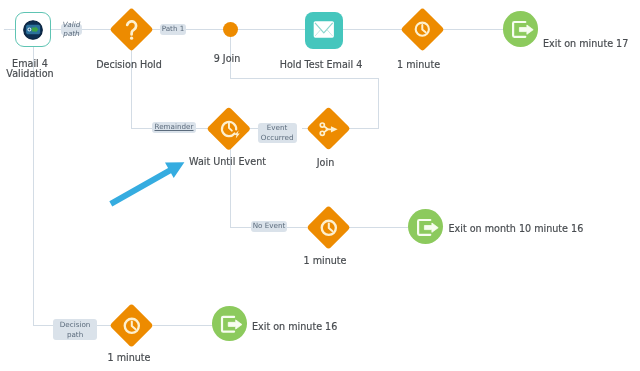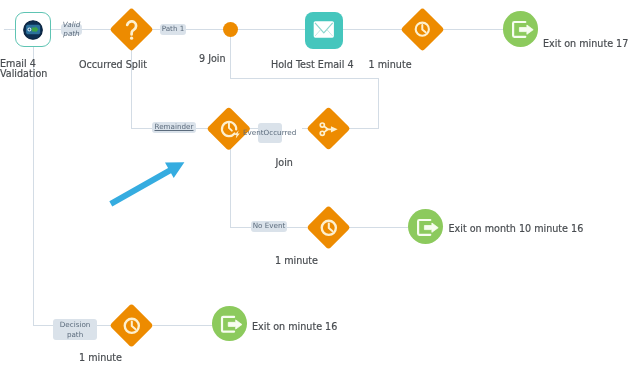--- a/index.html
+++ b/index.html
@@ -15,21 +15,21 @@
 
   
   .badge{position:absolute;background:#dae2ea;border-radius:3px;
          color:#5b6b7c;font-family:"DejaVu Sans",sans-serif;
          font-size:7.2px;line-height:8.2px;
          text-align:center;display:flex;align-items:center;
          justify-content:center;letter-spacing:0px;}
 
   
   .nlabel{position:absolute;color:#484c50;font-family:"DejaVu Sans",sans-serif;
-          font-size:9.6px;line-height:11.5px;text-align:left;white-space:nowrap;
+          font-size:9.6px;line-height:11.5px;text-align:center;white-space:nowrap;
           -webkit-text-stroke:.18px #484c50;}
   .nlabel.left{text-align:left;}
 
   
   .diamond{position:absolute;}
   .circle{position:absolute;border-radius:50%;}
   .rbox{position:absolute;}
 
   .entry-box{border:1.6px solid #5ec4b3;border-radius:9px;background:#fff;
              box-sizing:border-box;}
@@ -87,21 +87,21 @@
 
   <div class="diamond" style="left:110px;top:8px;width:43px;height:43px;">
     <svg viewBox="0 0 43 43" width="43" height="43">
       <path d="M19.0 1.9 a3.5 3.5 0 0 1 5 0 L41.1 19.0 a3.5 3.5 0 0 1 0 5 L24.0 41.1 a3.5 3.5 0 0 1 -5 0 L1.9 24.0 a3.5 3.5 0 0 1 0 -5 Z" fill="#ed8b00"></path>
       <g fill="none" stroke="#fdf0cf" stroke-width="2.7" stroke-linecap="round">
         <path d="M17.2 17.0 a4.5 4.5 0 0 1 8.9 0.9 c0 2.6 -2.1 3.6 -3.3 4.7 c-0.9 0.8 -1.2 1.6 -1.2 2.8 l0 1.0"></path>
         <path d="M21.6 30.1 l0 0.1" stroke-width="3.3"></path>
       </g>
     </svg>
   </div>
-  <div class="nlabel" style="left:79px;top:58.5px;width:100px;">Occurred Split</div>
+  <div class="nlabel" style="left:79px;top:58.5px;width:100px;">Decision Hold</div>
 
   <div class="circle" style="left:223px;top:22px;width:15px;height:15px;background:#ed8b00;"></div>
   <div class="nlabel" style="left:199px;top:53px;width:56px;">9 Join</div>
 
   <div class="rbox" style="left:305px;top:11.5px;width:37.5px;height:37px;background:#45c6bd;border-radius:8px;">
     <svg viewBox="0 0 37 37" width="37" height="37" style="position:absolute;left:0;top:0;">
       <rect x="8.7" y="9.2" width="20.2" height="16.5" rx="1.6" fill="#ffffff"></rect>
       <path d="M10.0 10.9 L18.8 20.9 L27.7 10.9" fill="none" stroke="#8ad5cd" stroke-width="1.2" stroke-linejoin="round"></path>
       <path d="M10.0 24.1 L15.6 17.7 M27.7 24.1 L22.0 17.7" fill="none" stroke="#c4e8e4" stroke-width="1.0"></path>
     </svg>
@@ -130,20 +130,21 @@
   <div class="diamond" style="left:207.3px;top:106.5px;width:43.5px;height:43.5px;">
     <svg viewBox="0 0 41 41" width="43.5" height="43.5">
       <path d="M18.1 1.8 a3.4 3.4 0 0 1 4.8 0 L39.2 18.1 a3.4 3.4 0 0 1 0 4.8 L22.9 39.2 a3.4 3.4 0 0 1 -4.8 0 L1.8 22.9 a3.4 3.4 0 0 1 0 -4.8 Z" fill="#ed8b00"></path>
       <g>
         <path d="M26.0 25.0 A6.7 6.7 0 1 1 27.5 21.2" fill="none" stroke="#fdf0cf" stroke-width="2.1" stroke-linecap="round"></path>
         <path d="M20.7 15.2 L20.7 19.7 L23.4 22.3" fill="none" stroke="#fdf0cf" stroke-width="1.8" stroke-linecap="round" stroke-linejoin="round"></path>
         <path d="M30.0 21.9 L25.8 26.4 L27.8 26.4 L27.1 29.8 L30.9 24.9 L28.8 24.9 Z" fill="#fdf0cf"></path>
       </g>
     </svg>
   </div>
+  <div class="nlabel" style="left:177.5px;top:156px;width:100px;">Wait Until Event</div>
 
   <div class="diamond" style="left:307.3px;top:106.5px;width:43px;height:43px;">
     <svg viewBox="0 0 41 41" width="43" height="43">
       <path d="M18.1 1.8 a3.4 3.4 0 0 1 4.8 0 L39.2 18.1 a3.4 3.4 0 0 1 0 4.8 L22.9 39.2 a3.4 3.4 0 0 1 -4.8 0 L1.8 22.9 a3.4 3.4 0 0 1 0 -4.8 Z" fill="#ed8b00"></path>
       <g stroke="#fdf0cf" fill="none" stroke-width="1.6">
         <circle cx="14.6" cy="17.2" r="1.95"></circle>
         <circle cx="14.6" cy="25.1" r="1.95"></circle>
         <path d="M16.4 18.5 L19.9 21.2 L16.4 23.9" stroke-linecap="round" stroke-linejoin="round"></path>
         <path d="M18.6 21.3 L24.0 21.3" stroke-linecap="round" stroke-width="1.7"></path>
       </g>
@@ -186,21 +187,21 @@
     <svg viewBox="0 0 35 35" width="34.7" height="34.7" style="position:absolute;left:0;top:0;">
       <path d="M22.3 11.0 L11.3 11.0 a1.2 1.2 0 0 0 -1.2 1.2 L10.1 24.6 a1.2 1.2 0 0 0 1.2 1.2 L22.3 25.8" fill="none" stroke="#f7fdf0" stroke-width="2.2" stroke-linecap="round" stroke-linejoin="round"></path>
       <path d="M16.4 16.5 L23.9 16.5 L23.9 14.0 L30.2 18.7 L23.9 23.3 L23.9 20.6 L16.4 20.6 Z" fill="#f7fdf0" stroke="#f7fdf0" stroke-width="0.8" stroke-linejoin="round"></path>
     </svg>
   </div>
   <div class="nlabel left" style="left:252px;top:321px;">Exit on minute 16</div>
 
   <div class="badge" style="left:61px;top:24px;width:21px;height:11px;font-style:italic;">Valid path</div>
   <div class="badge" style="left:160px;top:24px;width:26px;height:11px;">Path 1</div>
   <div class="badge" style="left:152px;top:122px;width:44px;height:11px;text-decoration:underline;">Remainder</div>
-  <div class="badge two" style="left:257.6px;top:122.5px;width:24px;height:20.6px;line-height:9.5px;">
+  <div class="badge two" style="left:257.6px;top:122.5px;width:39px;height:20.6px;flex-direction:column;line-height:9.5px;">
     <div>Event</div>
     <div>Occurred</div>
   </div>
   <div class="badge" style="left:251px;top:221px;width:36px;height:11px;">No Event</div>
   <div class="badge two" style="left:53px;top:319.3px;width:44.1px;height:20.6px;flex-direction:column;line-height:9.5px;">
     <div>Decision</div>
     <div>path</div>
   </div>
 
   <svg class="annot" style="position:absolute;left:105px;top:158px;" width="85" height="52" viewBox="0 0 85 52">

